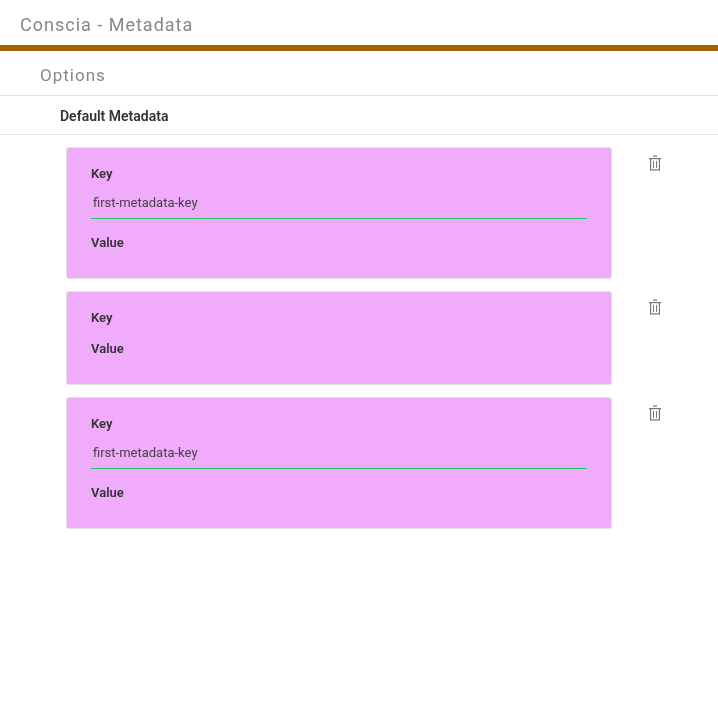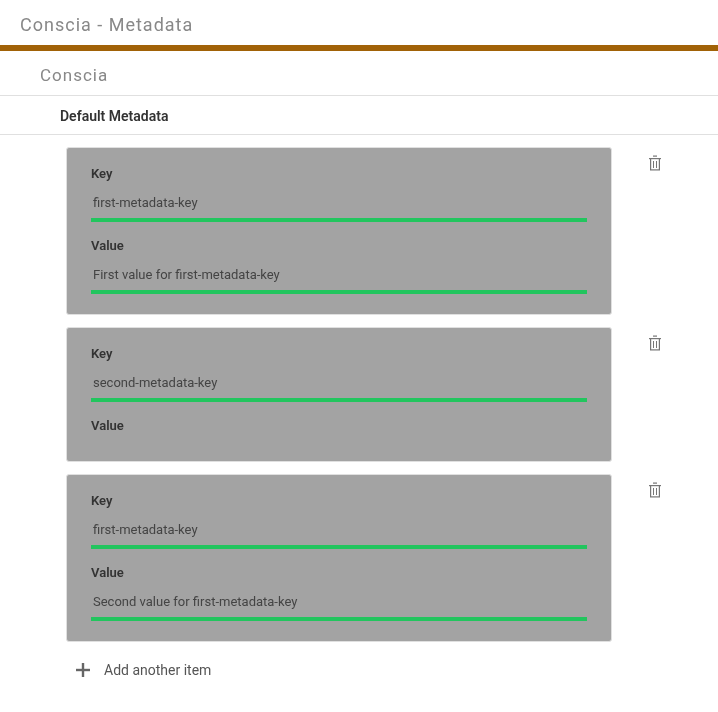--- a/index.html
+++ b/index.html
@@ -42,34 +42,34 @@
     }
     .item-row {
       display: flex;
       align-items: flex-start;
       margin-top: 12px;
     }
     .item-card {
       flex: 0 0 546px;
       border: 1px solid #e0e0e0;
       border-radius: 3px;
-      background: #a3a3a3;
+      background: #f0abfc;
       padding: 18px 24px 20px 24px;
     }
     .field-label {
       font-size: 13px;
       font-weight: 600;
       color: #333333;
       margin-bottom: 8px;
       display: block;
     }
     .field-input {
       width: 100%;
       border: none;
-      border-bottom: 4px solid #22c55e;
+      border-bottom: 1px solid #22c55e;
       padding: 6px 2px 8px 2px;
       font-size: 13px;
       color: #444;
       font-family: inherit;
       outline: none;
       background: transparent;
     }
     .field-group + .field-group {
       margin-top: 16px;
     }
@@ -112,34 +112,33 @@
     }
     .add-icon svg {
       width: 14px;
       height: 14px;
     }
   </style>
 </head>
 <body>
 
 <div class="page-title">Conscia - Metadata</div>
-<div class="section-title">Conscia</div>
+<div class="section-title">Options</div>
 <div class="subsection-title">Default Metadata</div>
 
 <div class="items-container">
 
   <div class="item-row">
     <div class="item-card">
       <div class="field-group">
         <label class="field-label">Key</label>
         <input class="field-input" type="text" value="first-metadata-key" style="">
       </div>
       <div class="field-group">
         <label class="field-label">Value</label>
-        <input class="field-input" type="text" value="First value for first-metadata-key" style="">
       </div>
     </div>
     <div class="item-actions">
       <button class="delete-btn">
         <span>
           <svg viewBox="0 0 14 16" fill="currentColor">
             <rect x="1" y="3" width="12" height="1.2"></rect>
             <rect x="5" y="0.5" width="4" height="1.2"></rect>
             <rect x="2" y="4" width="1.2" height="11"></rect>
             <rect x="10.8" y="4" width="1.2" height="11"></rect>
@@ -149,21 +148,20 @@
           </svg>
         </span>
       </button>
     </div>
   </div>
 
   <div class="item-row">
     <div class="item-card">
       <div class="field-group">
         <label class="field-label">Key</label>
-        <input class="field-input" type="text" value="second-metadata-key" style="">
       </div>
       <div class="field-group">
         <label class="field-label">Value</label>
       </div>
     </div>
     <div class="item-actions">
       <button class="delete-btn">
         <span>
           <svg viewBox="0 0 14 16" fill="currentColor">
             <rect x="1" y="3" width="12" height="1.2"></rect>
@@ -180,43 +178,33 @@
   </div>
 
   <div class="item-row">
     <div class="item-card">
       <div class="field-group">
         <label class="field-label">Key</label>
         <input class="field-input" type="text" value="first-metadata-key" style="">
       </div>
       <div class="field-group">
         <label class="field-label">Value</label>
-        <input class="field-input" type="text" value="Second value for first-metadata-key" style="">
       </div>
     </div>
     <div class="item-actions">
       <button class="delete-btn">
         <span>
           <svg viewBox="0 0 14 16" fill="currentColor">
             <rect x="1" y="3" width="12" height="1.2"></rect>
             <rect x="5" y="0.5" width="4" height="1.2"></rect>
             <rect x="2" y="4" width="1.2" height="11"></rect>
             <rect x="10.8" y="4" width="1.2" height="11"></rect>
             <rect x="2" y="14.3" width="10" height="1.2"></rect>
             <rect x="5" y="6" width="1" height="7"></rect>
             <rect x="8" y="6" width="1" height="7"></rect>
           </svg>
         </span>
       </button>
     </div>
   </div>
 
-  <div class="add-item-row">
-    <span class="add-icon">
-      <svg viewBox="0 0 14 14" fill="currentColor">
-        <rect x="5.8" y="0" width="2.4" height="14"></rect>
-        <rect x="0" y="5.8" width="14" height="2.4"></rect>
-      </svg>
-    </span>
-    <span>Add another item</span>
-  </div>
 
 </div>
 
 </body></html>

